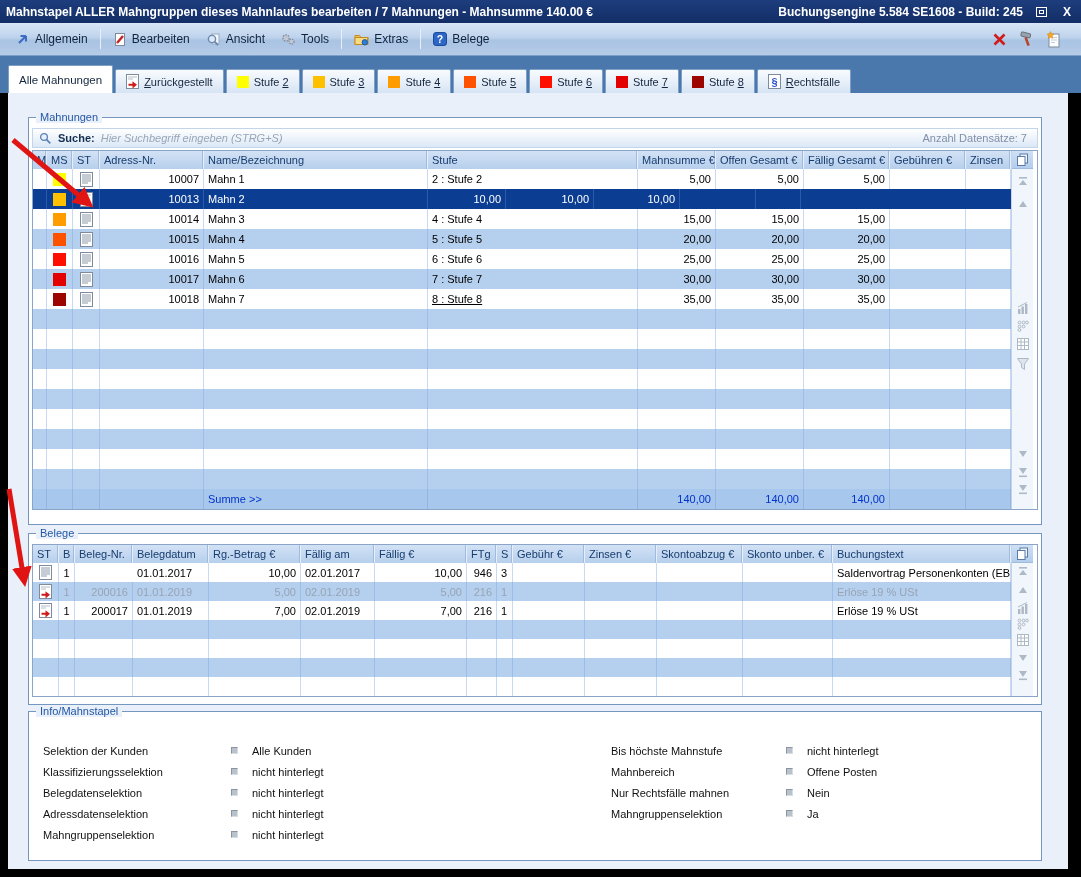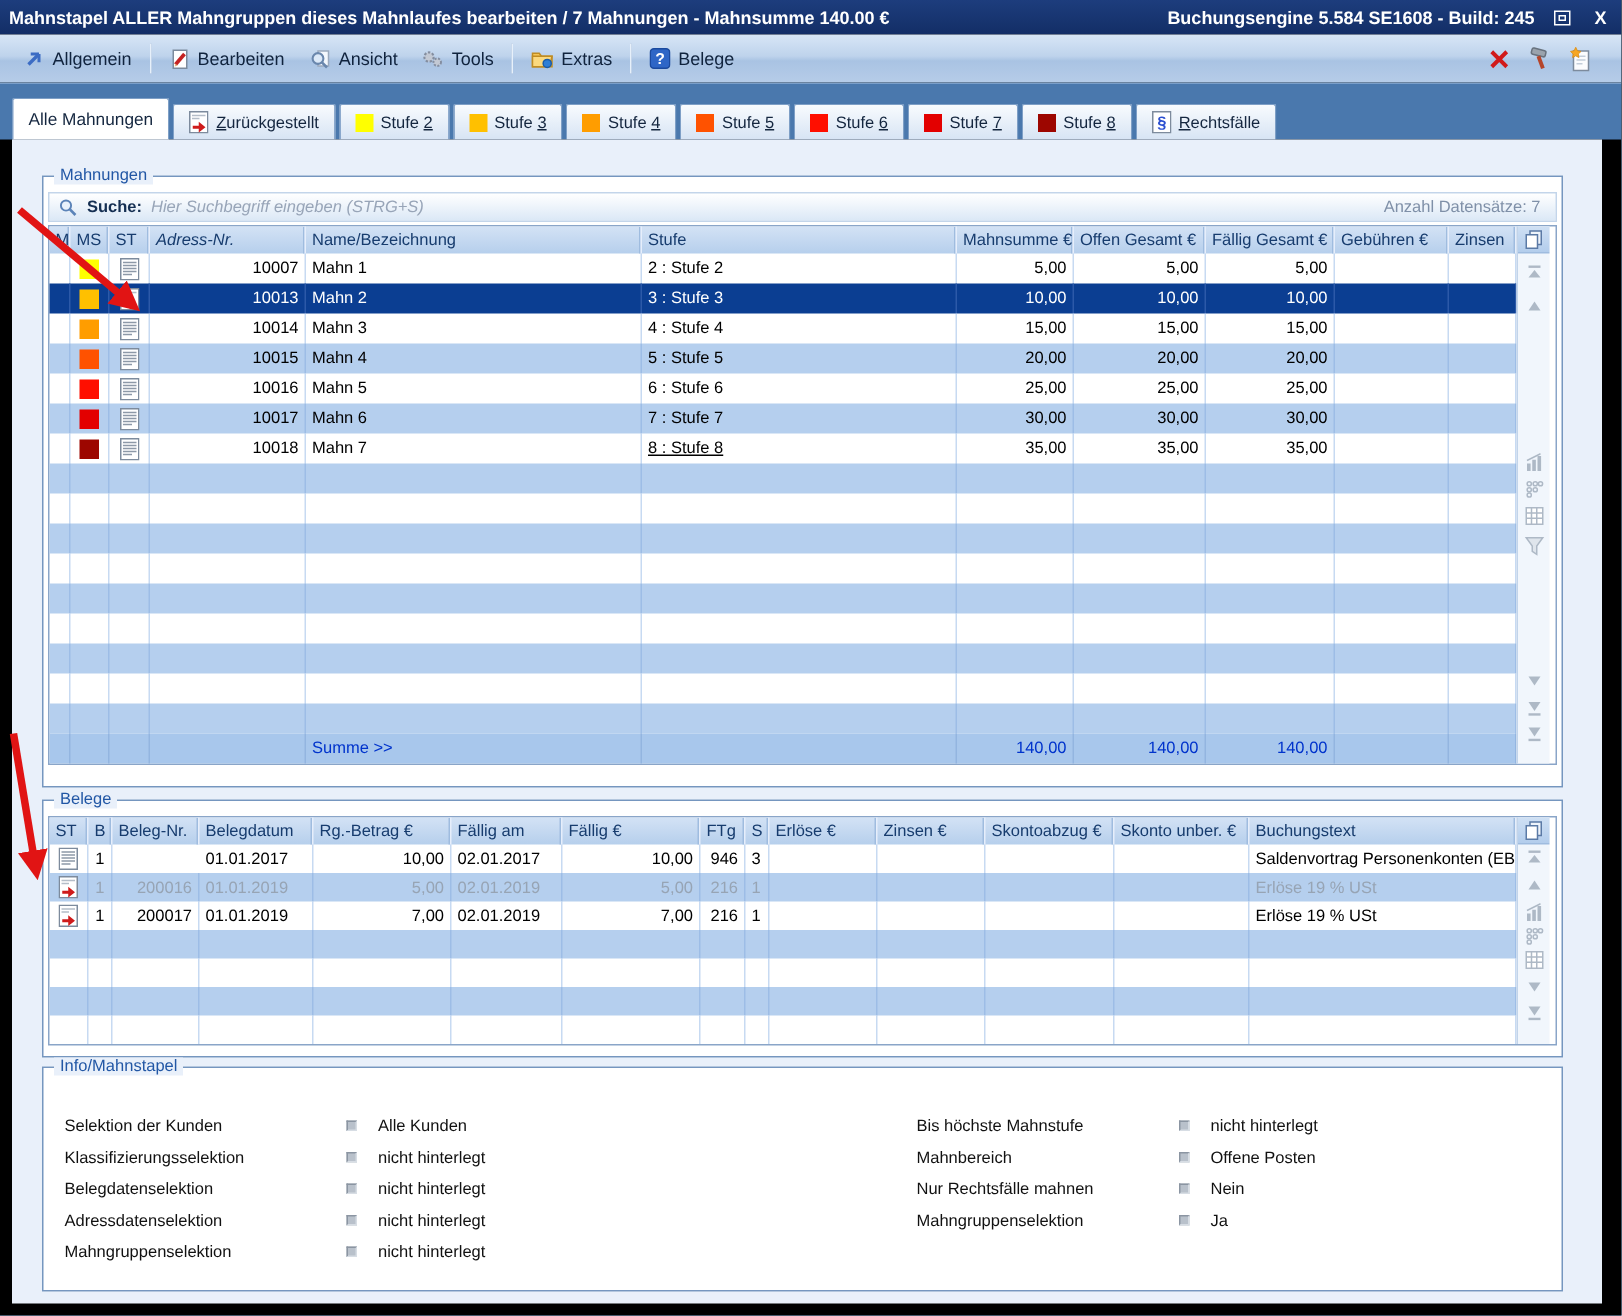--- a/index.html
+++ b/index.html
@@ -257,21 +257,21 @@
         <span class="s-label">Suche:</span>
         <input class="s-input" placeholder="Hier Suchbegriff eingeben (STRG+S)" style="">
         <span class="s-count">Anzahl Datensätze: 7</span>
       </div>
       <div class="table" id="mahn-table">
           <div class="tmain">
             <div class="trow hdr">
               <div class="tcell" style="width: 14px; flex: 0 0 14px;">M</div>
               <div class="tcell" style="width: 26px; flex: 0 0 26px;">MS</div>
               <div class="tcell" style="width: 27px; flex: 0 0 27px;">ST</div>
-              <div class="tcell" style="width: 104px; flex: 0 0 104px; font-style: italic;">Adress-Nr.</div>
+              <div class="tcell" style="width: 104px; flex: 0 0 104px;">Adress-Nr.</div>
               <div class="tcell" style="width: 224px; flex: 0 0 224px;">Name/Bezeichnung</div>
               <div class="tcell" style="width: 210px; flex: 0 0 210px;">Stufe</div>
               <div class="tcell" style="width: 78px; flex: 0 0 78px;">Mahnsumme €</div>
               <div class="tcell" style="width: 88px; flex: 0 0 88px;">Offen Gesamt €</div>
               <div class="tcell" style="width: 86px; flex: 0 0 86px;">Fällig Gesamt €</div>
               <div class="tcell" style="width: 76px; flex: 0 0 76px;">Gebühren €</div>
               <div class="tcell" style="width: 45px; flex: 0 0 45px;">Zinsen</div>
             </div>
             <div class="trow" style="height: 20px;">
               <div class="tcell ctr" style="width: 14px; flex: 0 0 14px;"></div>
@@ -304,21 +304,20 @@
                 <span class="ic">
                   <svg width="13" height="15" viewBox="0 0 13 15">
                     <rect x="0.5" y="0.5" width="12" height="14" fill="#fff" stroke="#7d8b9d"></rect>
                     <path d="M2 3 h9 M2 5 h5" stroke="#b4bdc8"></path>
                     <path d="M2.5 9.8 h4 v-2.6 l4.5 3.6 -4.5 3.6 v-2.6 h-4 z" fill="#cf1b1b"></path>
                   </svg>
                 </span>
               </div>
               <div class="tcell num" style="width: 104px; flex: 0 0 104px;">10013</div>
               <div class="tcell" style="width: 224px; flex: 0 0 224px;">Mahn 2</div>
-              <div class="tcell" style="width: 210px; flex: 0 0 210px;">3 : Stufe 3</div>
               <div class="tcell num" style="width: 78px; flex: 0 0 78px;">10,00</div>
               <div class="tcell num" style="width: 88px; flex: 0 0 88px;">10,00</div>
               <div class="tcell num" style="width: 86px; flex: 0 0 86px;">10,00</div>
               <div class="tcell num" style="width: 76px; flex: 0 0 76px;"></div>
               <div class="tcell num" style="width: 45px; flex: 0 0 45px;"></div>
             </div>
             <div class="trow" style="height: 20px;">
               <div class="tcell ctr" style="width: 14px; flex: 0 0 14px;"></div>
               <div class="tcell ctr" style="width: 26px; flex: 0 0 26px;">
                 <span class="ms-box" style="background: rgb(255, 157, 0);"></span>
@@ -638,21 +637,21 @@
             <div class="trow hdr">
               <div class="tcell" style="width: 26px; flex: 0 0 26px;">ST</div>
               <div class="tcell" style="width: 16px; flex: 0 0 16px;">B</div>
               <div class="tcell" style="width: 58px; flex: 0 0 58px;">Beleg-Nr.</div>
               <div class="tcell" style="width: 76px; flex: 0 0 76px;">Belegdatum</div>
               <div class="tcell" style="width: 92px; flex: 0 0 92px;">Rg.-Betrag €</div>
               <div class="tcell" style="width: 74px; flex: 0 0 74px;">Fällig am</div>
               <div class="tcell" style="width: 92px; flex: 0 0 92px;">Fällig €</div>
               <div class="tcell" style="width: 30px; flex: 0 0 30px;">FTg</div>
               <div class="tcell" style="width: 16px; flex: 0 0 16px;">S</div>
-              <div class="tcell" style="width: 72px; flex: 0 0 72px;">Erlöse €</div>
+              <div class="tcell" style="width: 72px; flex: 0 0 72px;">Gebühr €</div>
               <div class="tcell" style="width: 72px; flex: 0 0 72px;">Zinsen €</div>
               <div class="tcell" style="width: 86px; flex: 0 0 86px;">Skontoabzug €</div>
               <div class="tcell" style="width: 90px; flex: 0 0 90px;">Skonto unber. €</div>
               <div class="tcell" style="width: 178px; flex: 0 0 178px;">Buchungstext</div>
             </div>
             <div class="trow" style="height: 19px;">
               <div class="tcell ctr" style="width: 26px; flex: 0 0 26px;">
                 <span class="ic">
                   <svg width="13" height="15" viewBox="0 0 13 15">
                     <rect x="0.5" y="0.5" width="12" height="14" fill="#fff" stroke="#7d8b9d"></rect>

